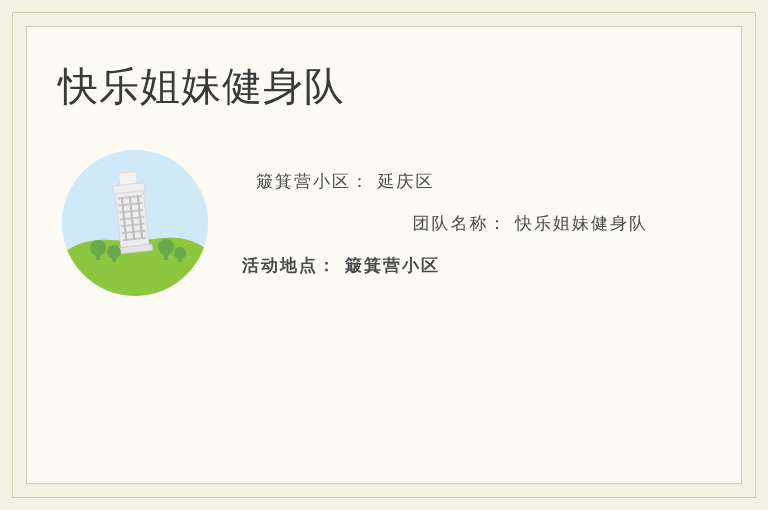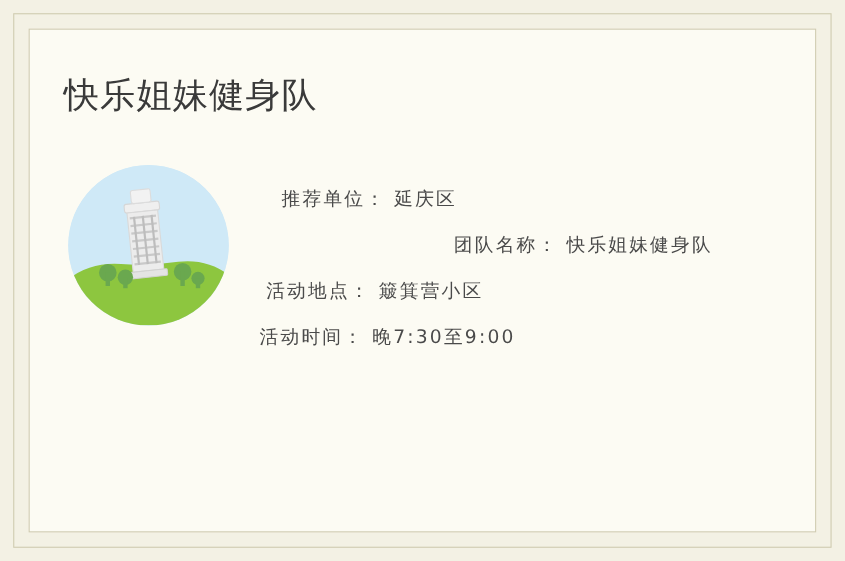--- a/index.html
+++ b/index.html
@@ -38,21 +38,21 @@
     right: 26px;
     bottom: 26px;
     border: 1px solid #cfcbb0;
     background: #fcfbf3;
     box-sizing: border-box;
   }
   .title {
     position: absolute;
     left: 58px;
     top: 64px;
-    font-size: 32px;
+    font-size: 40px;
     line-height: 44px;
     color: #3a3a3a;
     letter-spacing: 1px;
     font-family: "DejaVu Sans", sans-serif;
     font-weight: normal;
     margin: 0;
     white-space: nowrap;
   }
   .thumb {
     position: absolute;
@@ -76,21 +76,21 @@
   .info-line {
     font-family: "DejaVu Sans", sans-serif;
     font-size: 17px;
     line-height: 42px;
     color: #4a4a4a;
     letter-spacing: 2px;
     white-space: nowrap;
   }
   .info-line.l0 { padding-left: 28px; }
   .info-line.l1 { padding-left: 0px; text-align: right; }
-  .info-line.l2 { padding-left: 14px; }
+  .info-line.l2 { padding-left: 14px; font-weight: bold; }
   .info-line.l3 { padding-left: 8px; }
 </style>
 </head>
 <body>
 
 <div class="page">
 
   <div class="outer-border"></div>
   <div class="inner-border"></div>
 
@@ -127,19 +127,18 @@
         <rect x="50" y="102" width="4" height="10"></rect>
         <circle cx="104" cy="97" r="8"></circle>
         <rect x="102" y="97" width="4" height="13"></rect>
         <circle cx="118" cy="103" r="6"></circle>
         <rect x="116" y="103" width="4" height="9"></rect>
       </g>
     </svg>
   </div>
 
   <div class="info">
-    <div class="info-line l0">推荐单位： 延庆区</div>
+    <div class="info-line l0">簸箕营小区： 延庆区</div>
     <div class="info-line l1">团队名称： 快乐姐妹健身队</div>
     <div class="info-line l2">活动地点： 簸箕营小区</div>
-    <div class="info-line l3">活动时间： 晚7:30至9:00</div>
   </div>
 
 </div>
 
 </body></html>

